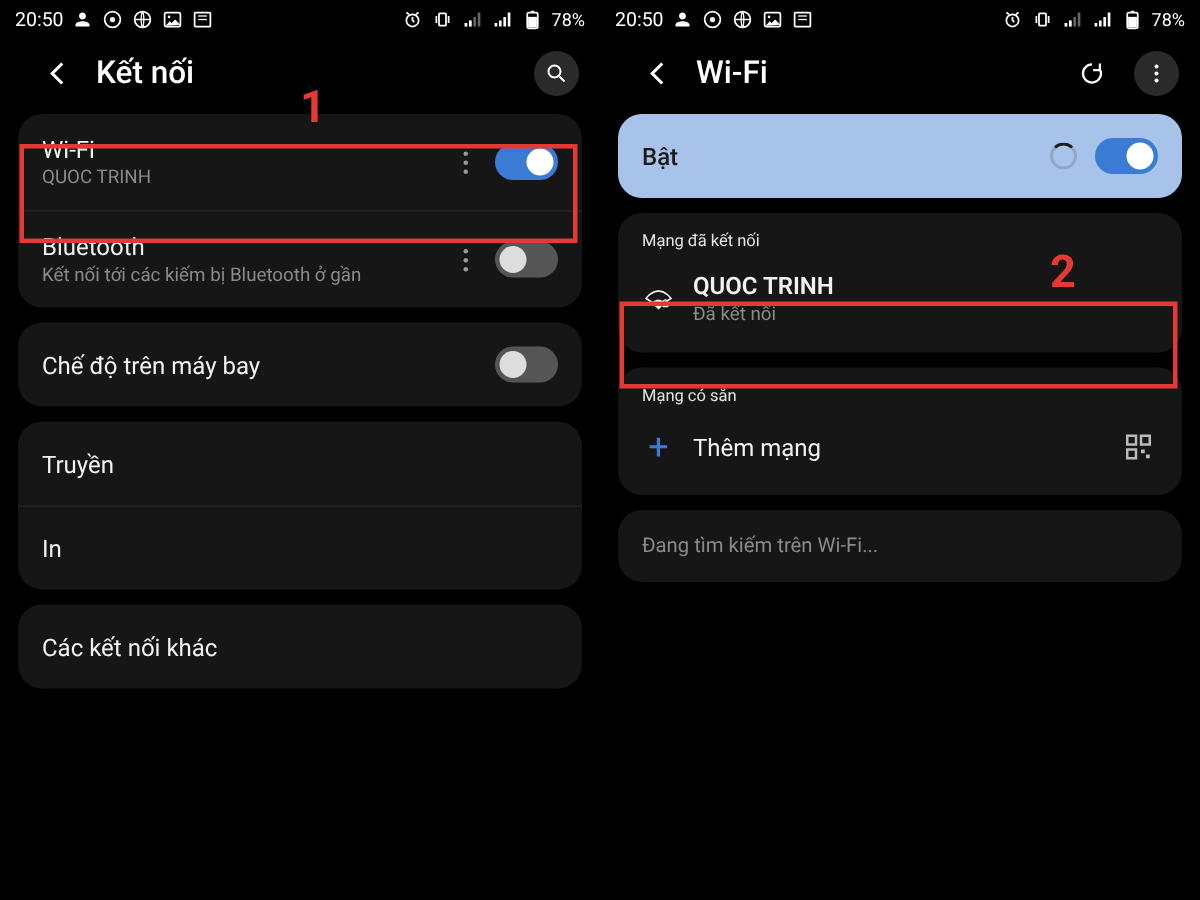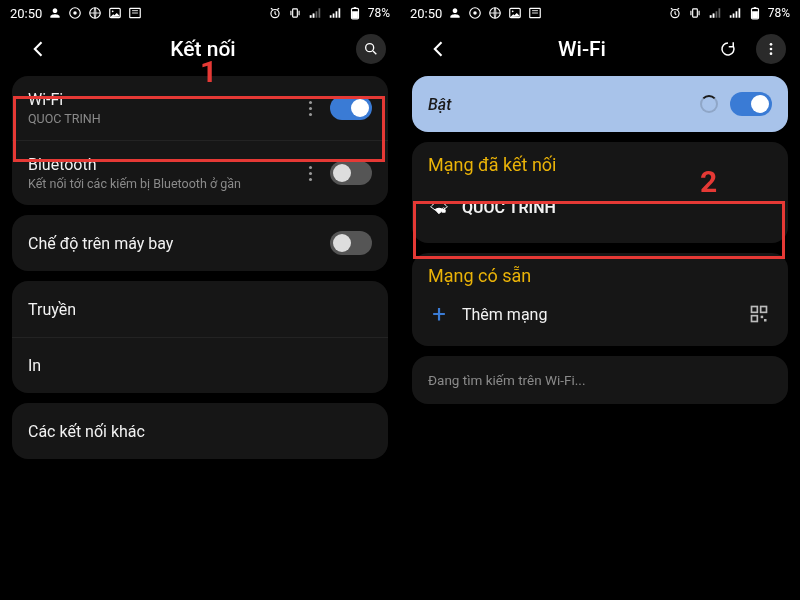--- a/index.html
+++ b/index.html
@@ -8,53 +8,53 @@
   .screen { width: 400px; height: 600px; background: #000; position: relative; display: flex; flex-direction: column; }
 
   
   .status-bar { display: flex; justify-content: space-between; align-items: center; padding: 4px 10px 2px 10px; font-size: 13px; height: 24px; }
   .status-left, .status-right { display: flex; align-items: center; gap: 6px; }
   .sicon { width: 14px; height: 14px; display: inline-flex; align-items: center; justify-content: center; }
   .sicon svg { width: 14px; height: 14px; fill: #fff; }
   .battery-text { font-size: 12px; }
 
   
-  .header { display: flex; align-items: center; padding: 10px 14px 12px 28px; gap: 14px; text-align: center; }
+  .header { display: flex; align-items: center; padding: 10px 14px 12px 28px; gap: 14px; }
   .header .title { font-size: 21px; font-weight: 500; flex: 1; }
   .back { width: 22px; height: 22px; display:flex; align-items:center; justify-content:center; }
   .back svg { width: 20px; height: 20px; stroke: #fff; fill: none; stroke-width: 2.5; }
   .circle-btn { width: 30px; height: 30px; border-radius: 50%; background: #2a2a2a; display: flex; align-items: center; justify-content: center; }
   .circle-btn svg { width: 16px; height: 16px; fill: #fff; }
   .icon-btn { width: 28px; height: 28px; display:flex; align-items:center; justify-content:center; }
   .icon-btn svg { width: 18px; height: 18px; fill:#fff; stroke:#fff; }
 
   
   .content { padding: 0 12px; display: flex; flex-direction: column; gap: 10px; }
   .card { background: #161616; border-radius: 16px; overflow: hidden; }
-  .card-blue { background: #a8c3ea; color: #1a1a1a; font-style: italic; }
+  .card-blue { background: #a8c3ea; color: #1a1a1a; }
   .row { display: flex; align-items: center; padding: 14px 16px; gap: 12px; min-height: 56px; }
   .row.tall { min-height: 64px; }
   .row + .row { border-top: 1px solid #232323; gap: 12px; }
   .row-main { flex: 1; display: flex; flex-direction: column; gap: 2px; }
   .row-title { font-size: 16px; color: #f2f2f2; }
   .row-sub { font-size: 12.5px; color: #8a8a8a; }
   .card-blue .row-title { color: #1a1a1a; font-weight: 500; }
 
   .vdots { width: 16px; display: flex; flex-direction: column; align-items: center; gap: 3px; }
   .vdots span { width: 3px; height: 3px; background: #9a9a9a; border-radius: 50%; }
 
   
   .toggle { width: 42px; height: 24px; border-radius: 12px; position: relative; }
   .toggle .knob { width: 18px; height: 18px; border-radius: 50%; background: #fff; position: absolute; top: 3px; }
   .toggle.on { background: #3a7bd5; }
   .toggle.on .knob { right: 3px; }
   .toggle.off { background: #555; }
   .toggle.off .knob { left: 3px; background:#ddd; }
 
-  .section-label { font-size: 18px; color: #eab308; padding: 12px 16px 4px 16px; }
+  .section-label { font-size: 11px; color: #e5e5e5; padding: 12px 16px 4px 16px; }
 
   .wifi-icon { width: 22px; height: 22px; display:flex; align-items:center; justify-content:center; }
   .wifi-icon svg { width: 20px; height: 20px; fill:#fff; }
 
   .plus-icon { width: 22px; height: 22px; display:flex; align-items:center; justify-content:center; color:#3a7bd5; font-size:24px; font-weight:400; }
   .qr-icon { width: 26px; height: 26px; display:flex; align-items:center; justify-content:center; }
   .qr-icon svg { width: 20px; height: 20px; fill:#bbb; }
 
   .spinner { width: 18px; height: 18px; border: 2px solid rgba(0,0,0,0.2); border-top-color: #3a7bd5; border-radius: 50%; }
   .card-blue .spinner { border: 2px solid rgba(0,0,0,0.15); border-top-color: #1a1a1a; }
@@ -341,20 +341,21 @@
           <div class="wifi-icon">
             <svg viewBox="0 0 24 24">
                 <path d="M12 20l-1-1c-5-5-9-7-9-7s4-6 10-6 10 6 10 6-4 2-9 7l-1 1z" fill="none" stroke="#fff" stroke-width="1.2"></path>
                 <path d="M12 20l5-5s-2-2-5-2-5 2-5 2l5 5z"></path>
                 <rect x="15" y="15" width="5" height="4" rx="1" fill="#fff"></rect>
                 <rect x="16" y="13" width="3" height="3" rx="1.5" fill="none" stroke="#fff" stroke-width="1"></rect>
               </svg>
           </div>
           <div class="row-main">
             <div class="row-title" style="font-weight:600;">QUOC TRINH</div>
+            <div class="row-sub">Đã kết nối</div>
           </div>
         </div>
       </div>
 
       <div class="card">
         <div class="section-label">Mạng có sẵn</div>
         <div class="row" style="padding-top:6px;">
           <div class="plus-icon">+</div>
           <div class="row-main">
               <div class="row-title">Thêm mạng</div>

